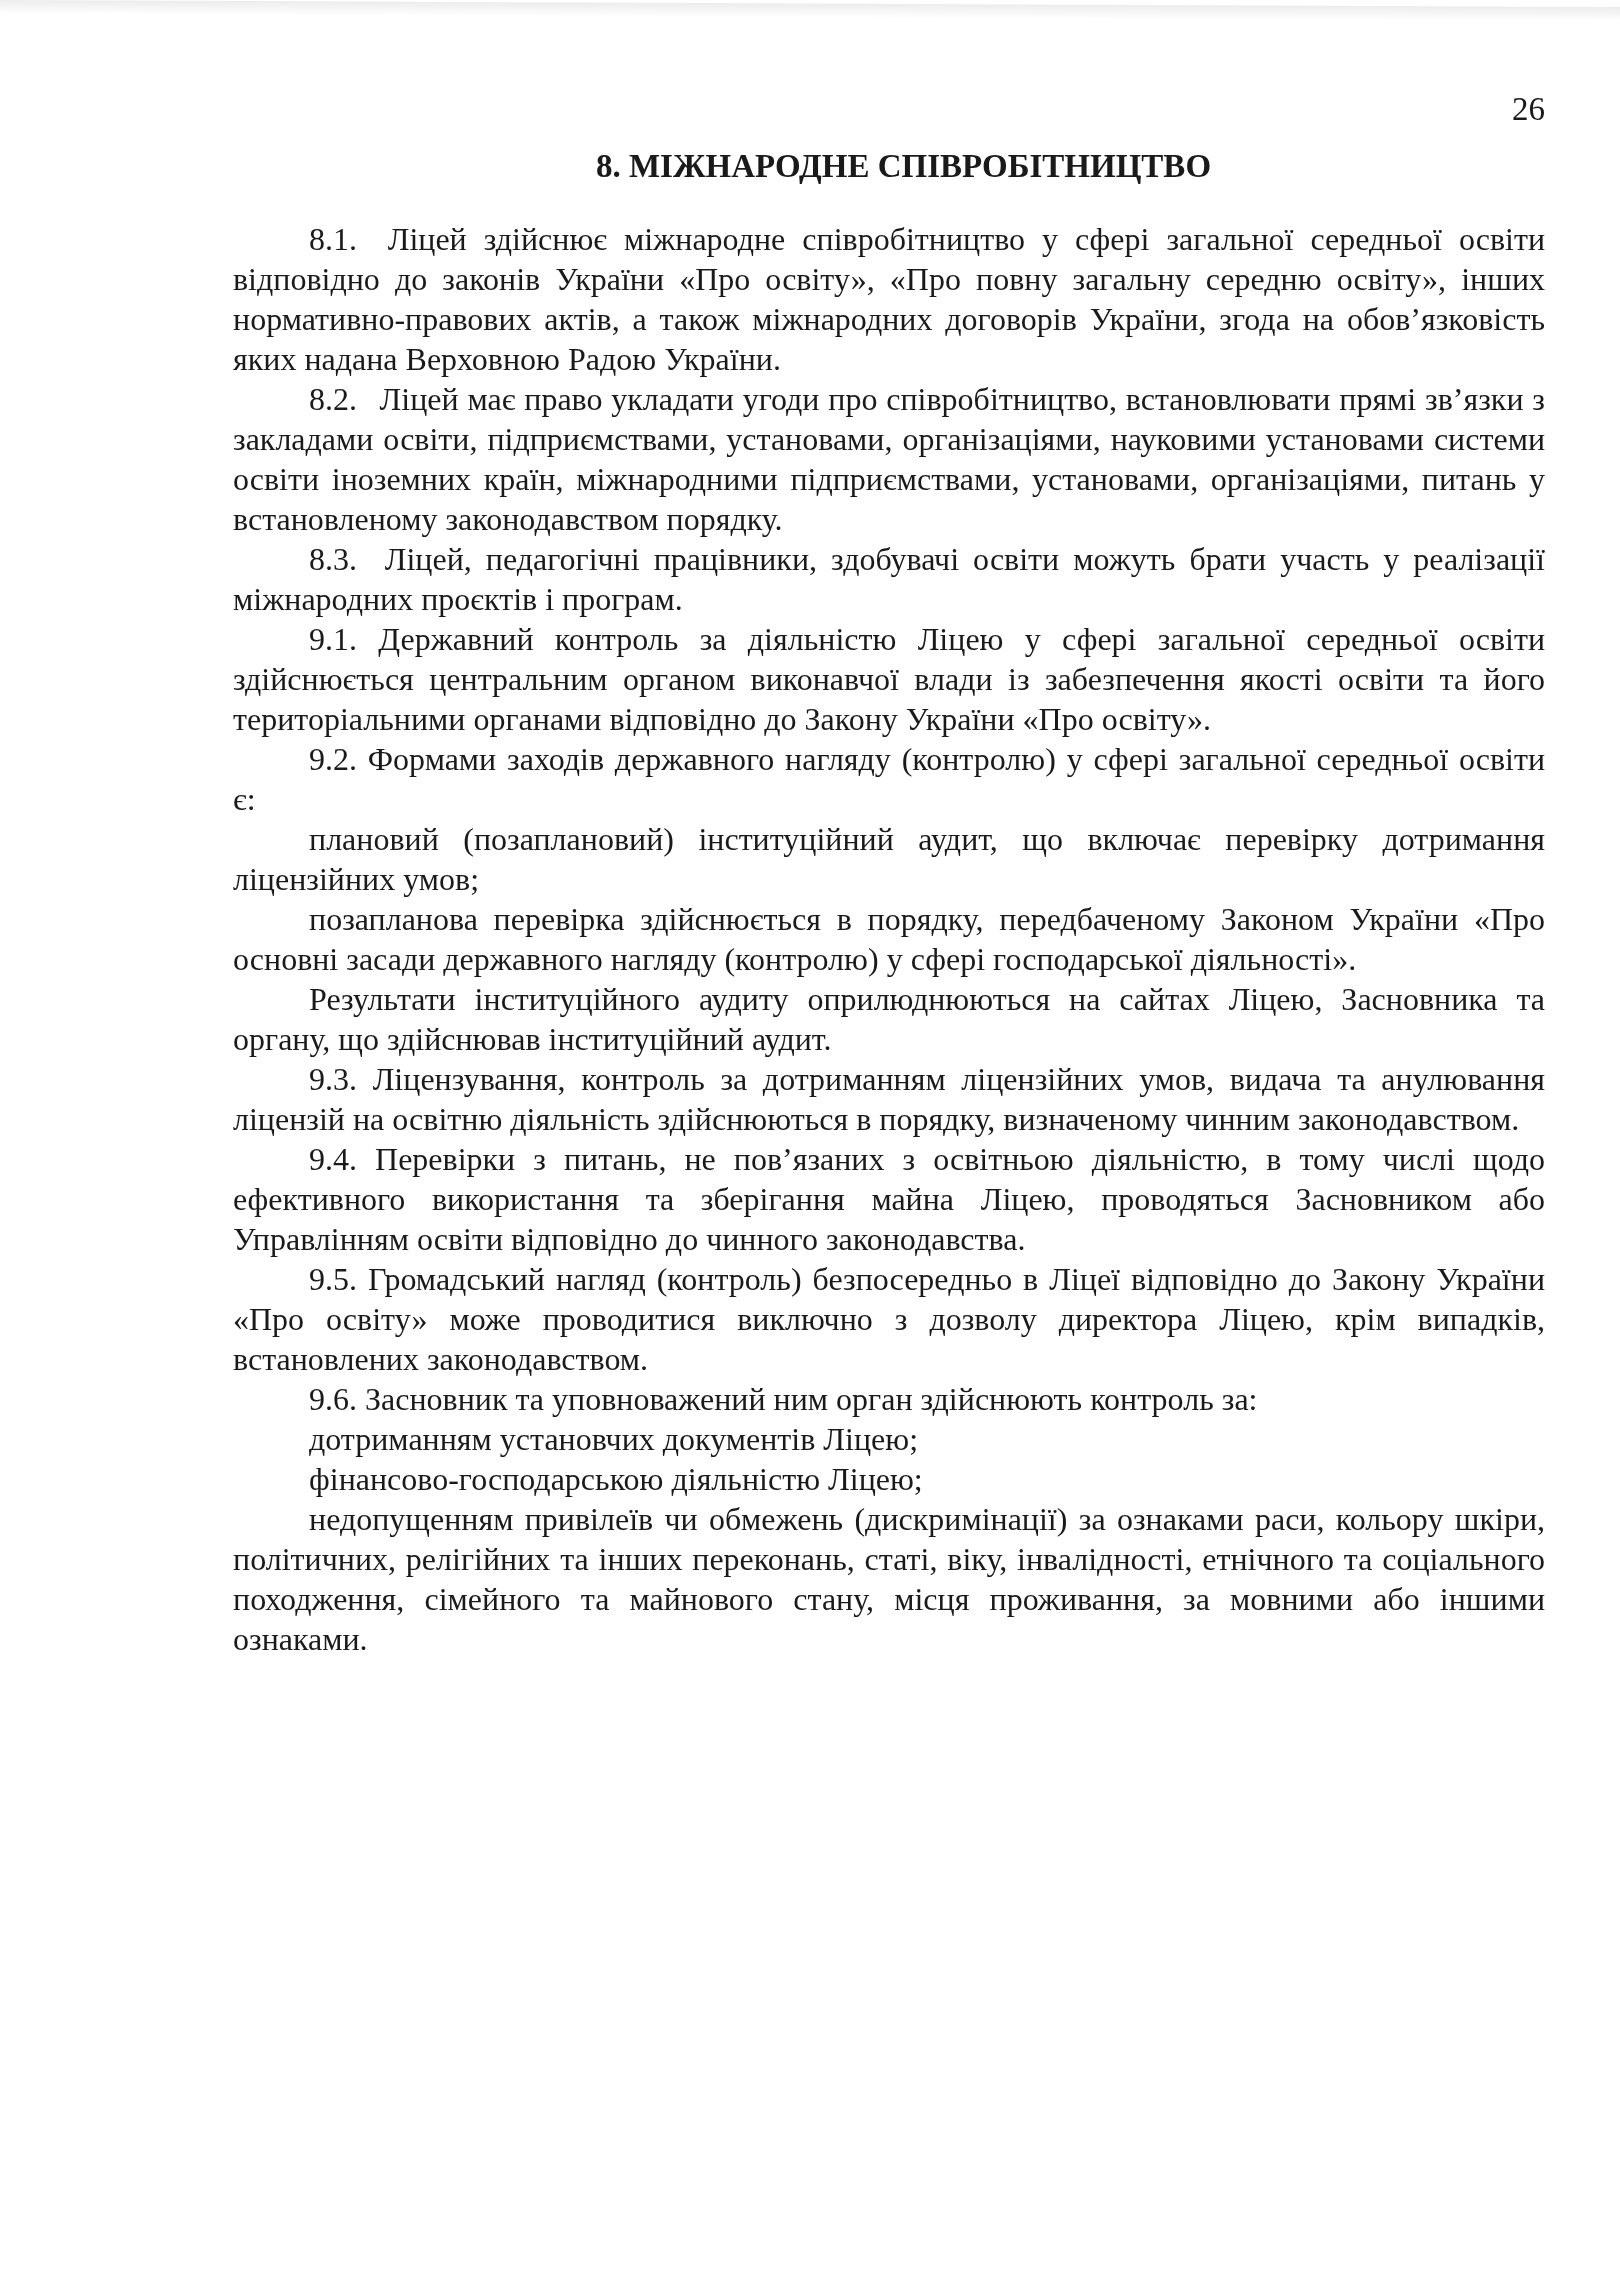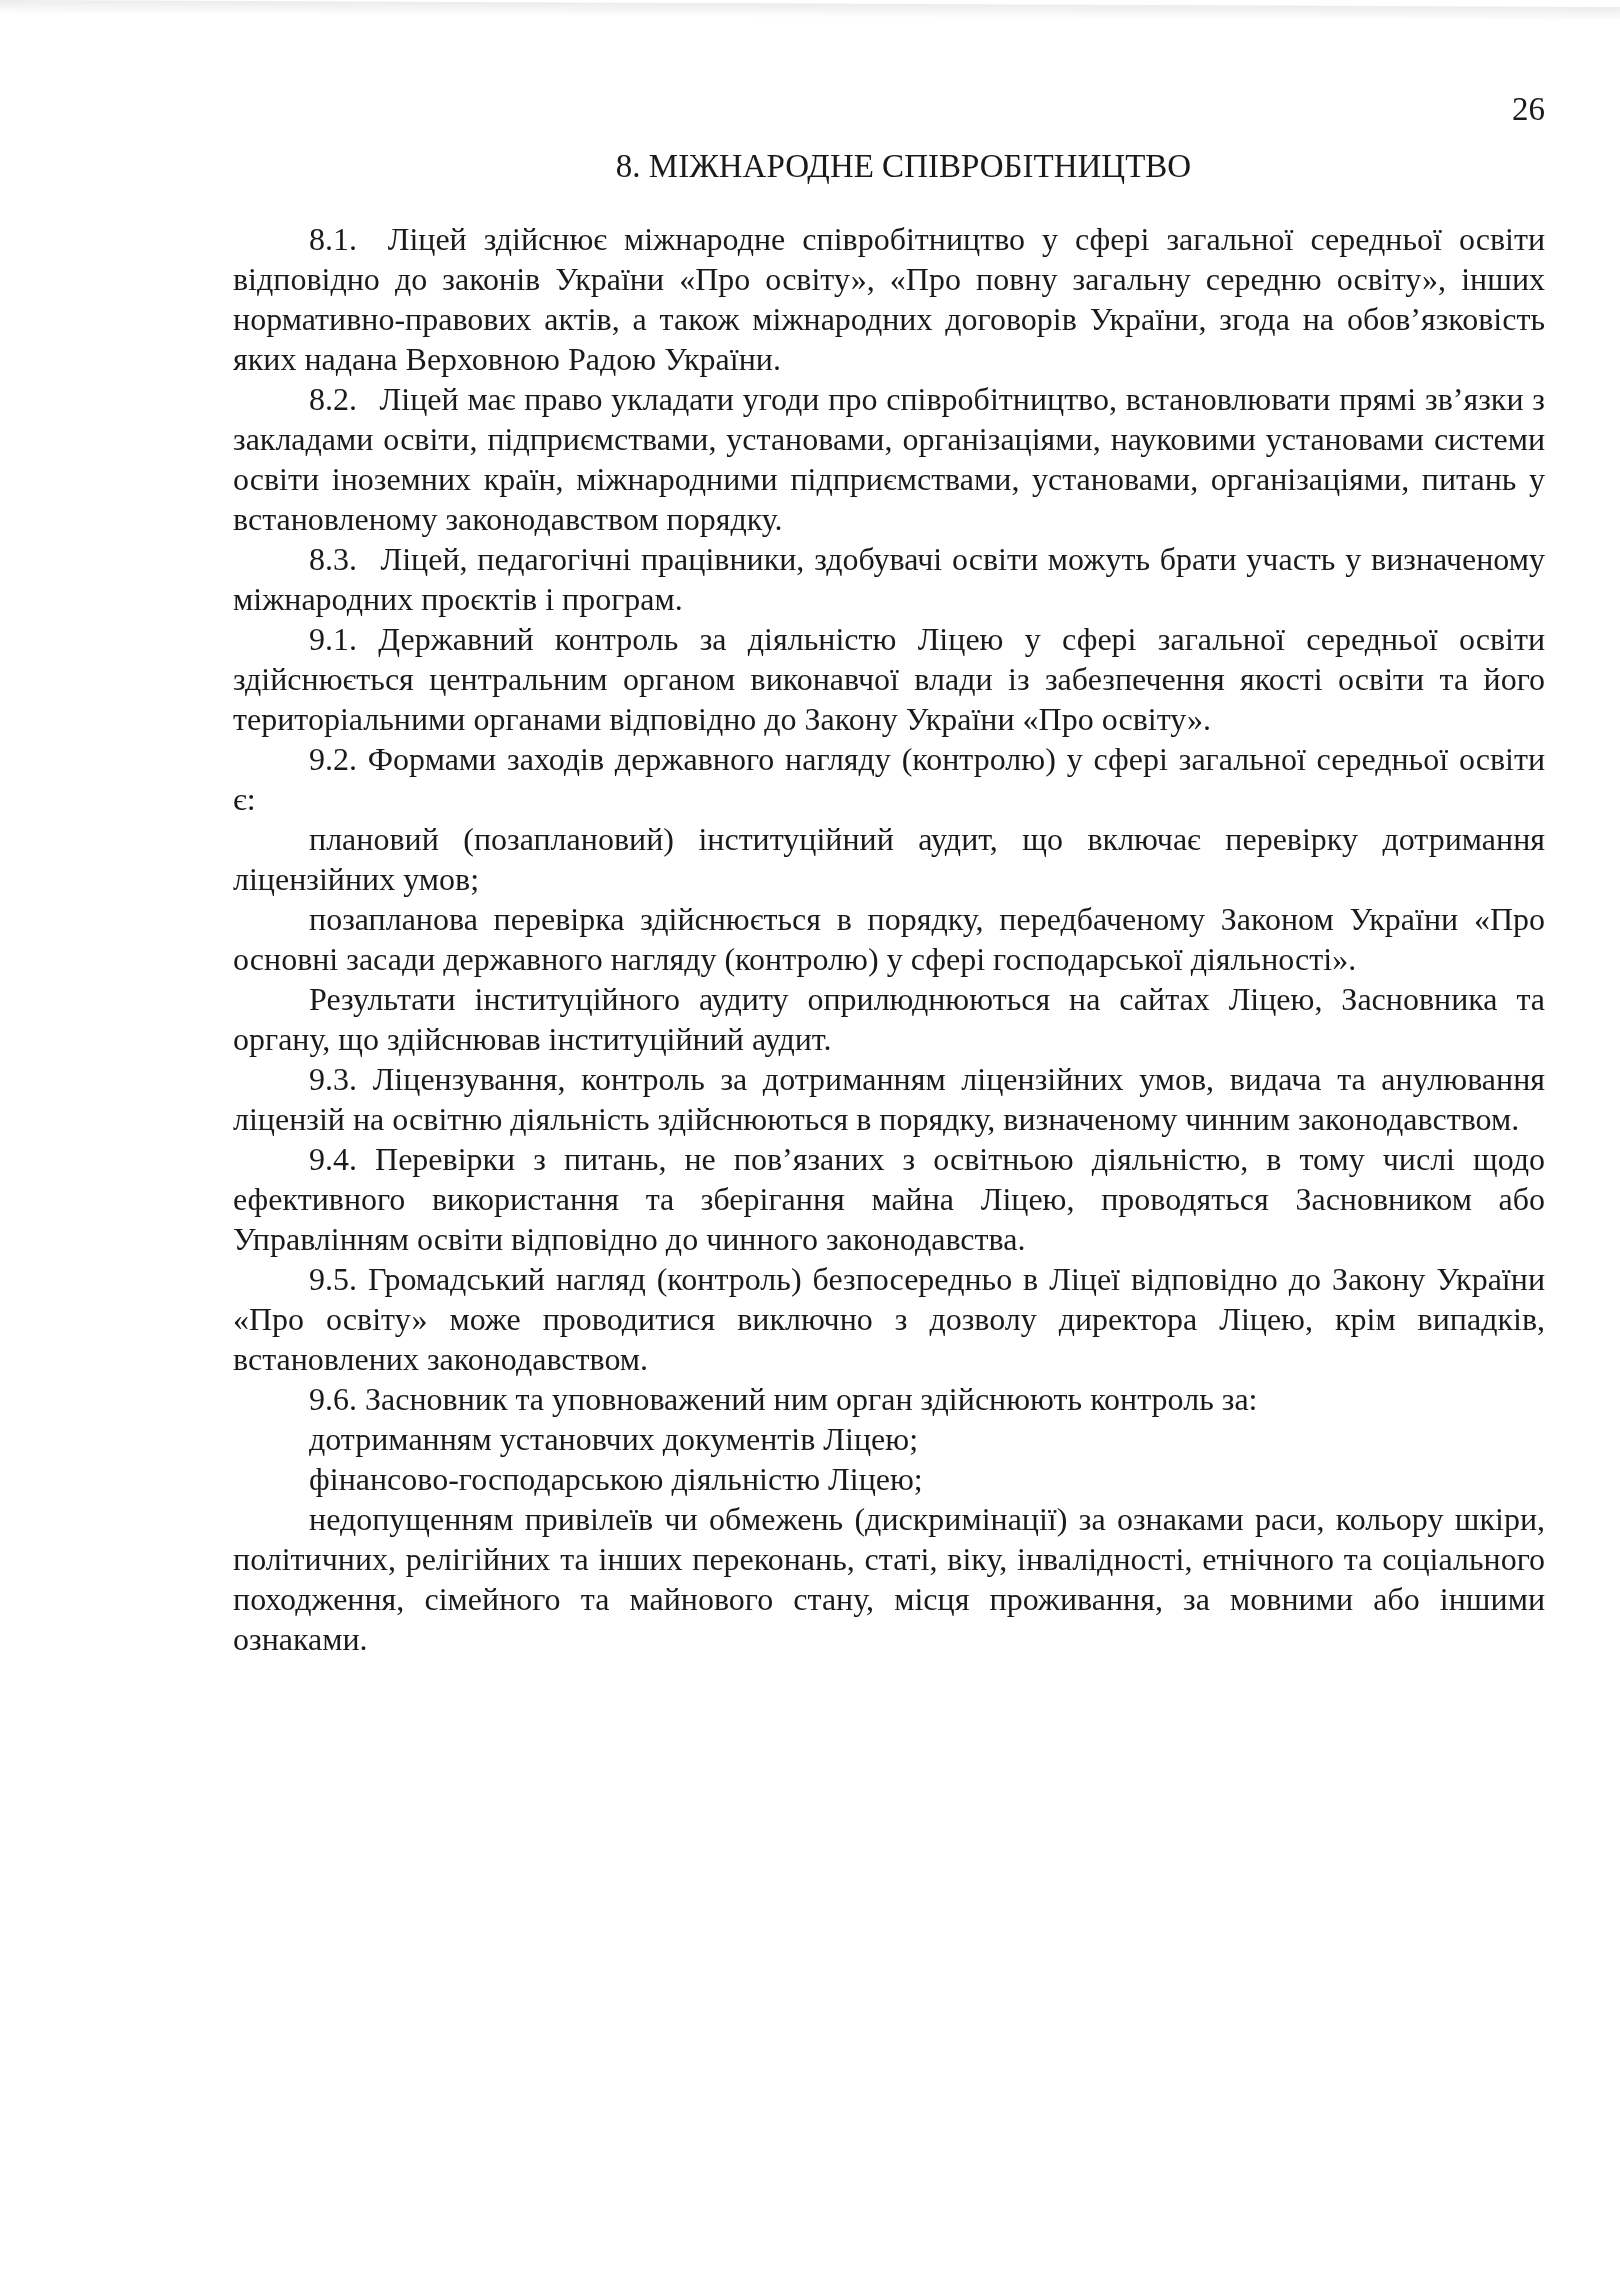--- a/index.html
+++ b/index.html
@@ -31,21 +31,21 @@
     }
     .page-number {
       text-align: right;
       font-size: 33px;
       line-height: 39px;
       margin: 0 0 17.6px 0;
       padding-left: 29px;
     }
     .section-heading {
       text-align: center;
-      font-weight: normal;
+      font-weight: bold;
       font-size: 33px;
       line-height: 39px;
       margin: 0;
       padding-left: 29px;
     }
     .section-heading.first { margin-bottom: 33px; }
     .section-heading.second { margin-top: 37px; margin-bottom: 35px; }
     .para {
       font-size: 32px;
       line-height: 40px;
@@ -67,21 +67,21 @@
 <div class="page">
 
   <div class="page-number">26</div>
 
   <h2 class="section-heading first">8.  МІЖНАРОДНЕ СПІВРОБІТНИЦТВО</h2>
 
   <p class="para wide"><span class="num">8.1.</span> <span>Ліцей здійснює міжнародне співробітництво у сфері загальної середньої освіти відповідно до законів України «Про освіту», «Про повну загальну середню освіту», інших нормативно-правових актів, а також міжнародних договорів України, згода на обов’язковість яких надана Верховною Радою України.</span></p>
 
   <p class="para wide"><span class="num">8.2.</span> <span>Ліцей має право укладати угоди про співробітництво, встановлювати прямі зв’язки з закладами освіти, підприємствами, установами, організаціями, науковими установами системи освіти іноземних країн, міжнародними підприємствами, установами, організаціями, питань у встановленому законодавством порядку.</span></p>
 
-  <p class="para wide"><span class="num">8.3.</span> <span>Ліцей, педагогічні працівники, здобувачі освіти можуть брати участь у визначеному міжнародних проєктів і програм.</span></p>
+  <p class="para wide"><span class="num">8.3.</span> <span>Ліцей, педагогічні працівники, здобувачі освіти можуть брати участь у реалізації міжнародних проєктів і програм.</span></p>
 
 
   <p class="para"><span class="num">9.1.</span> <span>Державний контроль за діяльністю Ліцею у сфері загальної середньої освіти здійснюється центральним органом виконавчої влади із забезпечення якості освіти та його територіальними органами відповідно до Закону України «Про освіту».</span></p>
 
   <p class="para"><span class="num">9.2.</span> <span>Формами заходів державного нагляду (контролю) у сфері загальної середньої освіти є:</span></p>
 
   <p class="para"><span>плановий (позаплановий) інституційний аудит, що включає перевірку дотримання ліцензійних умов;</span></p>
 
   <p class="para"><span>позапланова перевірка здійснюється в порядку, передбаченому Законом України «Про основні засади державного нагляду (контролю) у сфері господарської діяльності».</span></p>
 

